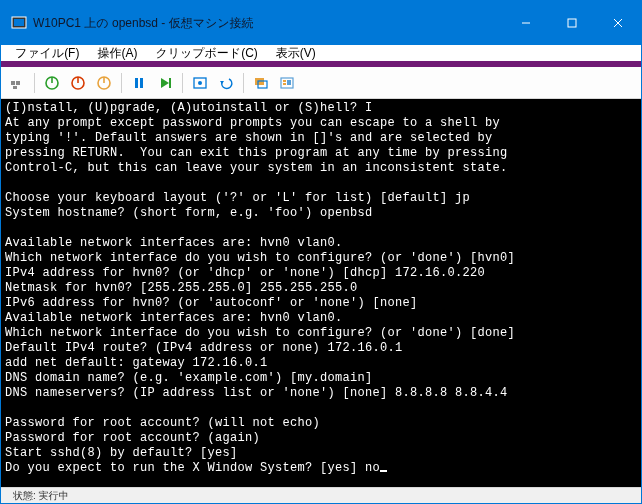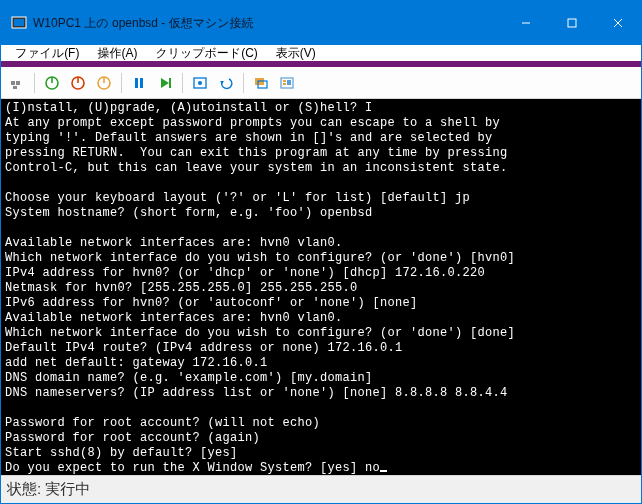--- a/index.html
+++ b/index.html
@@ -11,21 +11,21 @@
   .win-controls { display: flex; height: 100%; }
   .win-controls div { width: 46px; display: flex; align-items: center; justify-content: center; font-size: 11px; }
   .win-controls .close { background: transparent; }
   .win-controls div svg { stroke: #fff; }
   .menubar { height: 22px; background: #fff; display: flex; align-items: center; padding: 8px 6px; font-size: 12px; gap: 2px; border-bottom: 6px solid #701a75; }
   .menubar .menu-item { padding: 2px 8px; cursor: default; }
   .toolbar { height: 32px; background: #fdfdfd; display: flex; align-items: center; padding: 0 4px; gap: 2px; border-bottom: 1px solid #d8d8d8; }
   .tool-btn { width: 24px; height: 24px; display: flex; align-items: center; justify-content: center; border-radius: 2px; }
   .sep { width: 1px; height: 20px; background: #d0d0d0; margin: 0 3px; }
   .terminal { flex: 1; background: #000; color: #fff; font-family: "Courier New", monospace; font-size: 12px; line-height: 15px; padding: 2px 4px; white-space: pre; overflow: hidden; letter-spacing: 0.3px; }
-  .statusbar { height: 28px; background: #f0f0f0; border-top: 1px solid #d8d8d8; font-size: 15px; display: flex; align-items: center; padding: 0 6px; color: #333; }
+  .statusbar { height: 16px; background: #f0f0f0; border-top: 1px solid #d8d8d8; font-size: 10px; display: flex; align-items: center; padding: 0 12px; color: #333; }
   .cursor { display: inline-block; width: 7px; height: 2px; background: #fff; vertical-align: baseline; margin-bottom: -1px;}
 </style>
 </head>
 <body>
 
 <div class="window">
 
   <div class="titlebar">
     <div class="title">
       <span class="title-icon">

